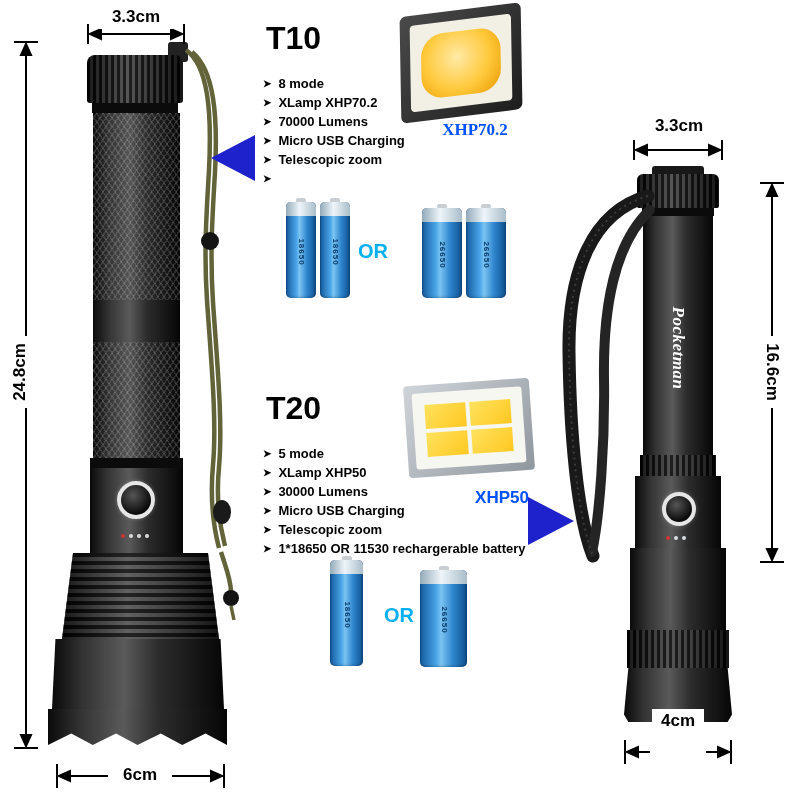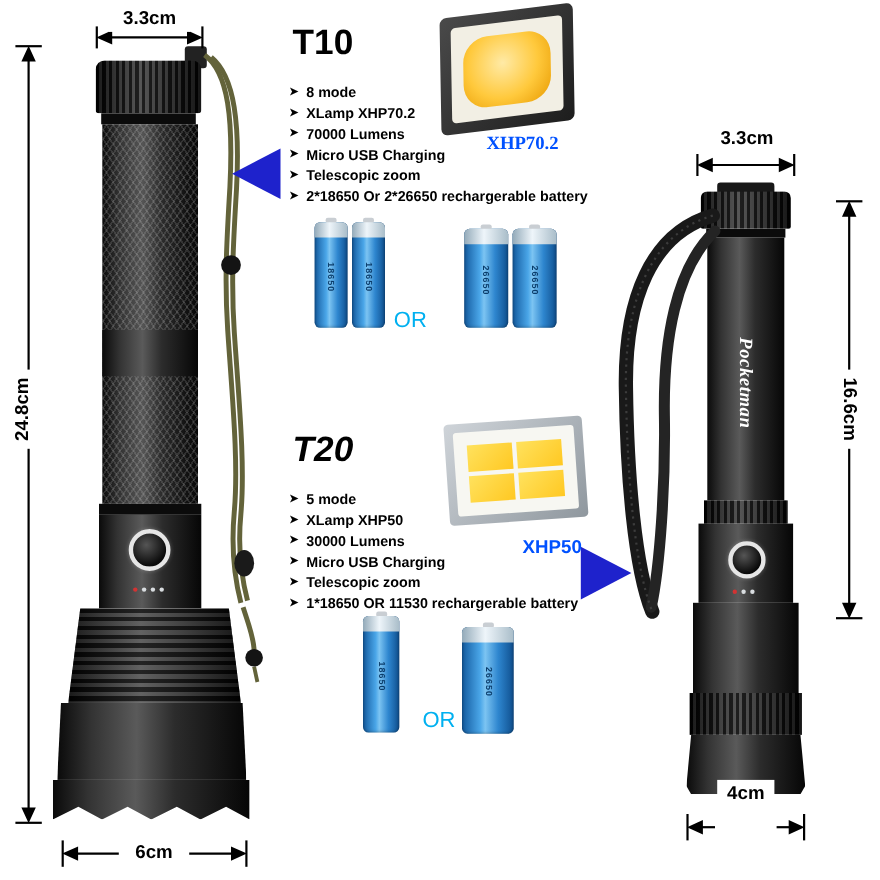--- a/index.html
+++ b/index.html
@@ -29,21 +29,21 @@
 
   
   .panel-title{position:absolute;font-size:32px;font-weight:bold;z-index:4;}
   ul.features{position:absolute;width:302px;list-style:none;margin:0;padding:0;z-index:4;}
   ul.features li{display:flex;align-items:flex-start;gap:7px;font-size:13px;
                  font-weight:600;line-height:19px;}
   .bullet{font-size:10px;line-height:19px;}
 
   .chip-label{position:absolute;font-size:17px;font-weight:bold;color:#0051ff;
               text-align:center;z-index:4;}
-  .or-label{position:absolute;font-size:20px;font-weight:normal;color:#00b0f0;z-index:4;margin-top:40px;}
+  .or-label{position:absolute;font-size:20px;font-weight:bold;color:#00b0f0;z-index:4;}
 
   
   .arrow-left{position:absolute;left:211px;top:135px;width:0;height:0;z-index:3;
       border-top:23px solid transparent;border-bottom:23px solid transparent;
       border-right:44px solid #1e22cc;}
   .arrow-right{position:absolute;left:528px;top:497px;width:0;height:0;z-index:3;
       border-top:24px solid transparent;border-bottom:24px solid transparent;
       border-left:46px solid #1e22cc;}
 
   
@@ -217,21 +217,20 @@
     <li>
         <span class="bullet">➤</span>
         <span>Micro USB Charging</span>
       </li>
     <li>
         <span class="bullet">➤</span>
         <span>Telescopic zoom</span>
       </li>
     <li>
         <span class="bullet">➤</span>
-        <span>2*18650 Or 2*26650 rechargerable battery</span>
       </li>
   </ul>
 
   <div class="chip70">
     <div class="ceramic"></div>
     <div class="phosphor"></div>
   </div>
   <div class="chip-label" style="left:425px;top:120px;width:100px;font-family:Liberation Serif, serif;">XHP70.2</div>
 
   <div class="arrow-left"></div>
@@ -251,21 +250,21 @@
     <div class="bat-tip"></div>
     <div class="bat-top"></div>
     <span class="bat-label">26650</span>
   </div>
   <div class="battery" style="left:466px;top:208px;width:40px;height:90px;">
     <div class="bat-tip"></div>
     <div class="bat-top"></div>
     <span class="bat-label">26650</span>
   </div>
 
-  <div class="panel-title" style="left:266px;top:390px;font-style:italic;">T20</div>
+  <div class="panel-title" style="left:266px;top:390px;">T20</div>
   <ul class="features" style="left:263px;top:444px;">
     <li>
         <span class="bullet">➤</span>
         <span>5 mode</span>
       </li>
     <li>
         <span class="bullet">➤</span>
         <span>XLamp XHP50</span>
       </li>
     <li>

